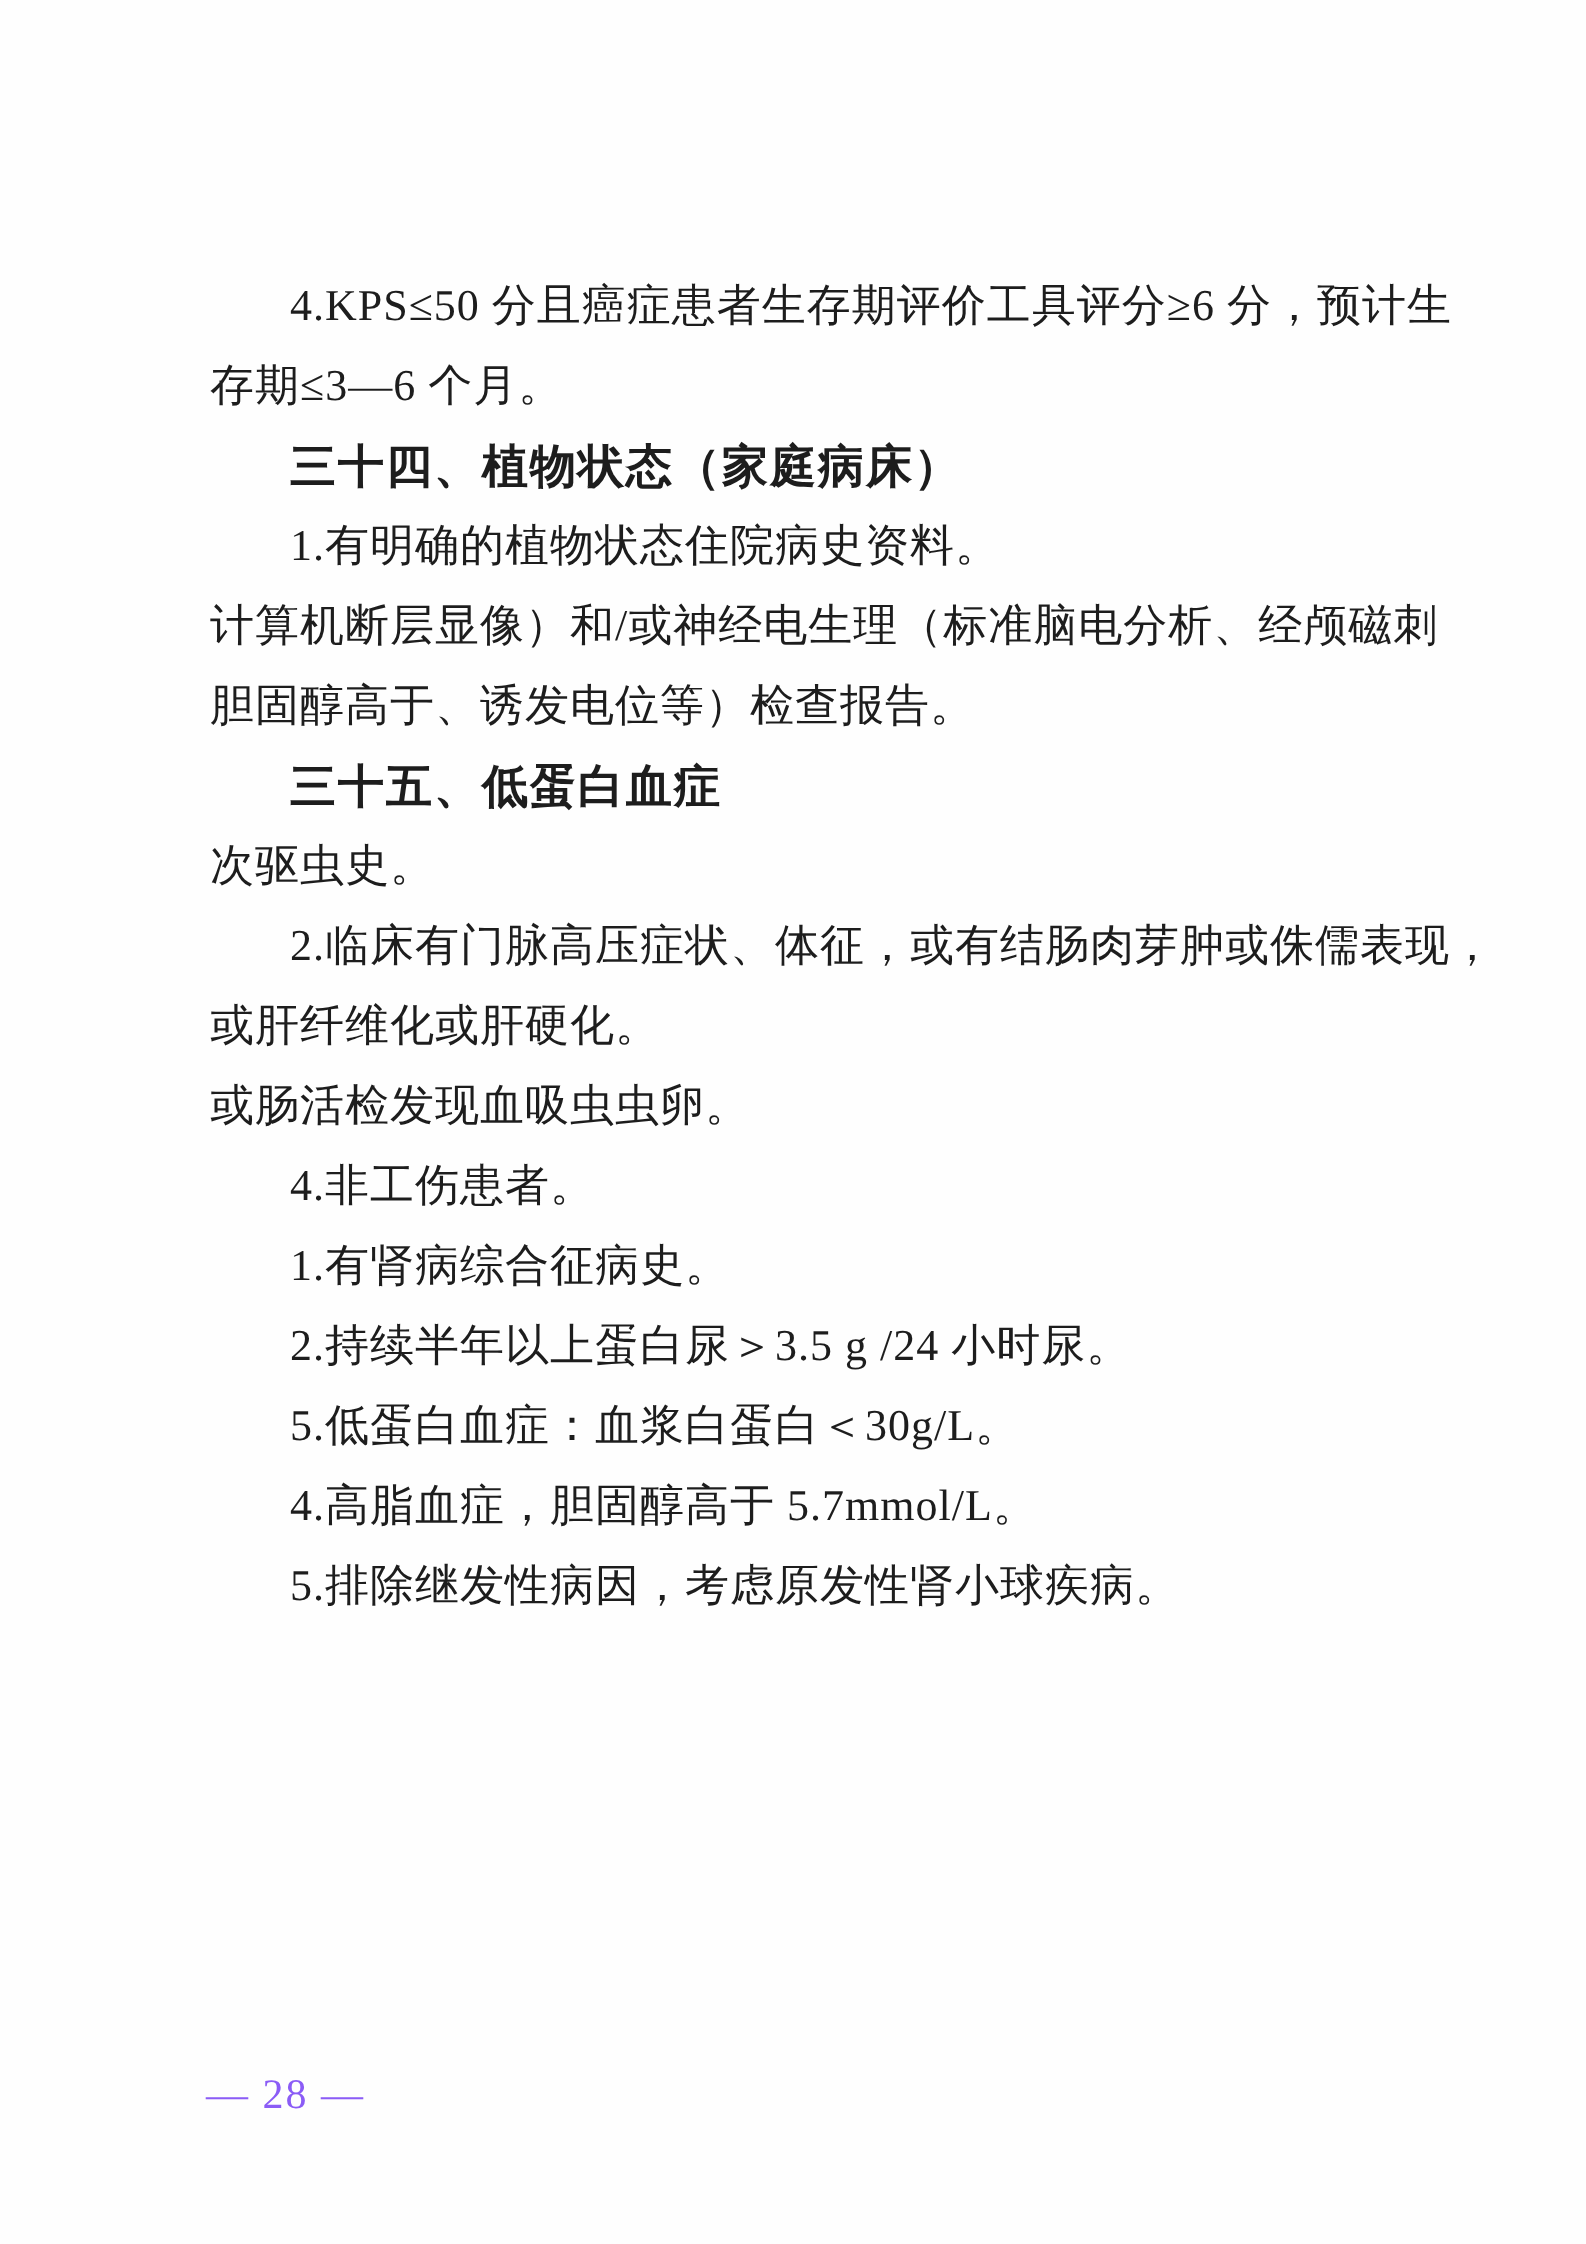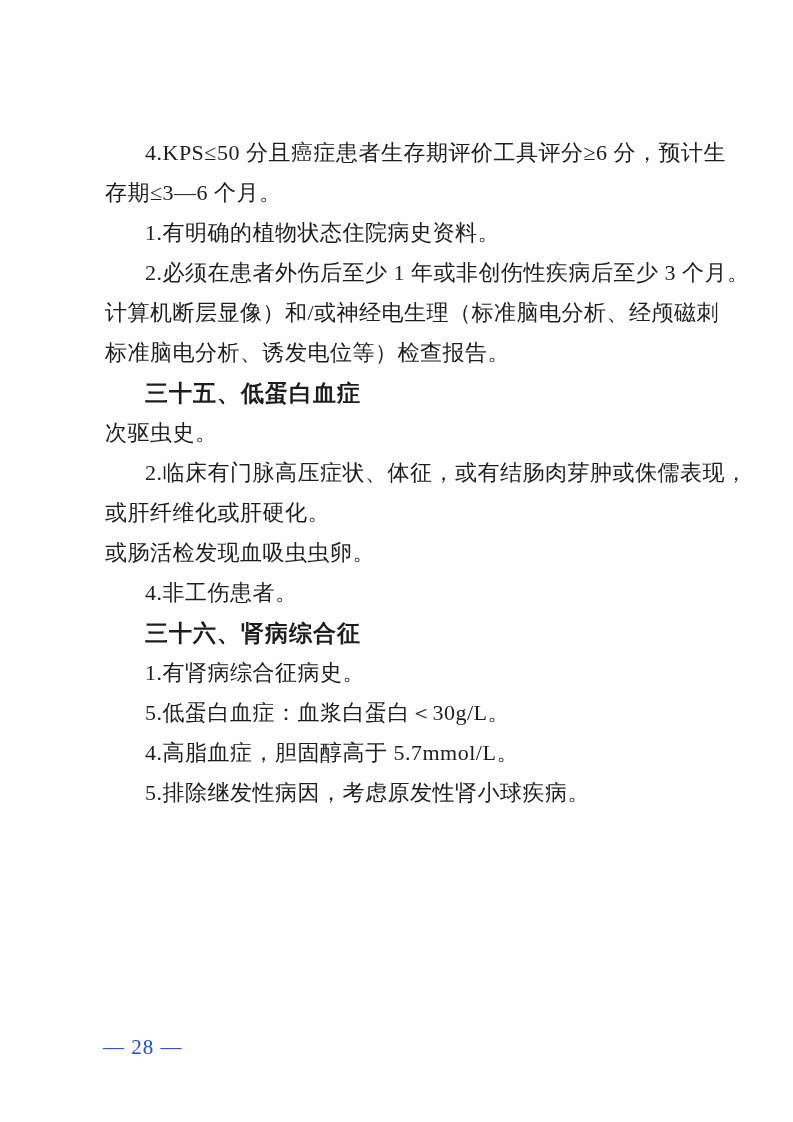--- a/index.html
+++ b/index.html
@@ -38,46 +38,46 @@
     font-size: 23px;
     letter-spacing: 1px;
   }
   .footer {
     position: absolute;
     left: 103px;
     top: 1032px;
     font-size: 21px;
     line-height: 30px;
     letter-spacing: 1px;
-    color: #1d4ed8;
+    color: #8b5cf6;
   }
 </style>
 </head>
 <body>
 
 <div class="page">
   <div class="content">
 
     <div class="line indent">4.KPS≤50 分且癌症患者生存期评价工具评分≥6 分，预计生</div>
     <div class="line">存期≤3—6 个月。</div>
 
+    <div class="line indent heading">三十四、植物状态（家庭病床）</div>
     <div class="line indent">1.有明确的植物状态住院病史资料。</div>
-    <div class="line indent">2.必须在患者外伤后至少 1 年或非创伤性疾病后至少 3 个月。</div>
     <div class="line">计算机断层显像）和/或神经电生理（标准脑电分析、经颅磁刺</div>
-    <div class="line">标准脑电分析、诱发电位等）检查报告。</div>
+    <div class="line">胆固醇高于、诱发电位等）检查报告。</div>
 
     <div class="line indent heading">三十五、低蛋白血症</div>
     <div class="line">次驱虫史。</div>
     <div class="line indent">2.临床有门脉高压症状、体征，或有结肠肉芽肿或侏儒表现，</div>
     <div class="line">或肝纤维化或肝硬化。</div>
     <div class="line">或肠活检发现血吸虫虫卵。</div>
     <div class="line indent">4.非工伤患者。</div>
 
-    <div class="line indent heading">三十六、肾病综合征</div>
     <div class="line indent">1.有肾病综合征病史。</div>
+    <div class="line indent">2.持续半年以上蛋白尿＞3.5 g /24 小时尿。</div>
     <div class="line indent">5.低蛋白血症：血浆白蛋白＜30g/L。</div>
     <div class="line indent">4.高脂血症，胆固醇高于 5.7mmol/L。</div>
     <div class="line indent">5.排除继发性病因，考虑原发性肾小球疾病。</div>
 
   </div>
 
   <div class="footer">— 28 —</div>
 </div>
 
 </body></html>

